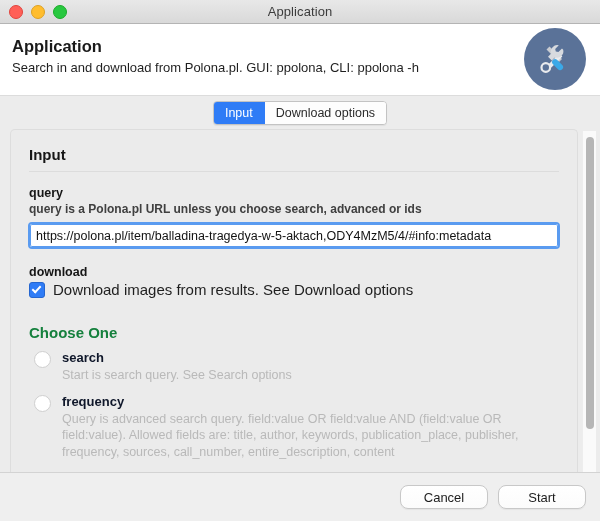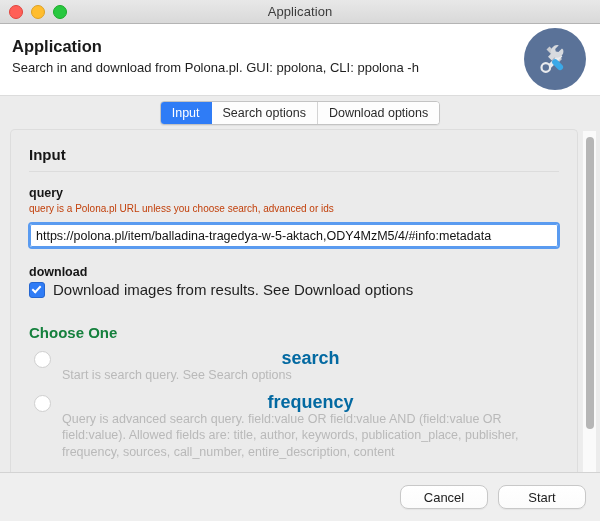--- a/index.html
+++ b/index.html
@@ -168,24 +168,25 @@
     margin: 0 0 14px 0;
   }
 
   .field-label {
     font-size: 12.5px;
     font-weight: bold;
     color: #161616;
     margin-bottom: 1px;
   }
   .field-hint {
-    font-size: 10px;
-    color: #c2410c;
+    font-size: 12px;
+    color: #404040;
     margin-bottom: 6px;
     line-height: 16px;
+    font-weight: bold;
   }
   .text-input {
     display: block;
     width: 100%;
     box-sizing: border-box;
     height: 25px;
     font-family: "Liberation Sans", sans-serif;
     font-size: 12.5px;
     color: #121212;
     padding: 0 6px;
@@ -246,25 +247,24 @@
     width: 15px;
     height: 15px;
     border-radius: 50%;
     background: #ffffff;
     border: 1px solid #cfcfcf;
     flex: 0 0 15px;
     margin: 1px 11px 0 5px;
   }
   .radio-texts { flex: 1 1 auto; }
   .radio-label {
-    font-size: 18px;
-    font-weight: bold;
-    color: #0369a1;
+    font-size: 13px;
+    font-weight: bold;
+    color: #0f172a;
     line-height: 16px;
-    text-align: center;
   }
   .radio-desc {
     font-size: 12.5px;
     color: #b9b9b9;
     line-height: 16.5px;
     margin-top: 1px;
   }
 
   
   .scrollbar {
@@ -341,21 +341,20 @@
 
         <path d="M27.5 5.5 l-3.6 3.6 -2.6 -0.6 -0.6 -2.6 3.6 -3.6 a6.4 6.4 0 0 0 -7.6 8.2 l-3.2 3.2 3.8 3.8 3.2 -3.2 a6.4 6.4 0 0 0 8.2 -7.6 z" fill="#d7dadf" transform="translate(-2.5,2) rotate(0 18 12)"></path>
         <rect x="17.6" y="17.2" width="6" height="13" rx="3" fill="#3ba9e8" transform="rotate(-45 20.6 23.7)"></rect>
       </svg>
     </div>
   </div>
 
   <div class="tabs-row">
     <div class="tabs">
       <div class="tab active">Input</div>
-      <div class="tab">Search options</div>
       <div class="tab">Download options</div>
     </div>
   </div>
 
   <div class="content-wrap">
     <div class="panel">
       <div class="panel-inner">
 
         <div class="section-title">Input</div>
         <div class="divider"></div>

